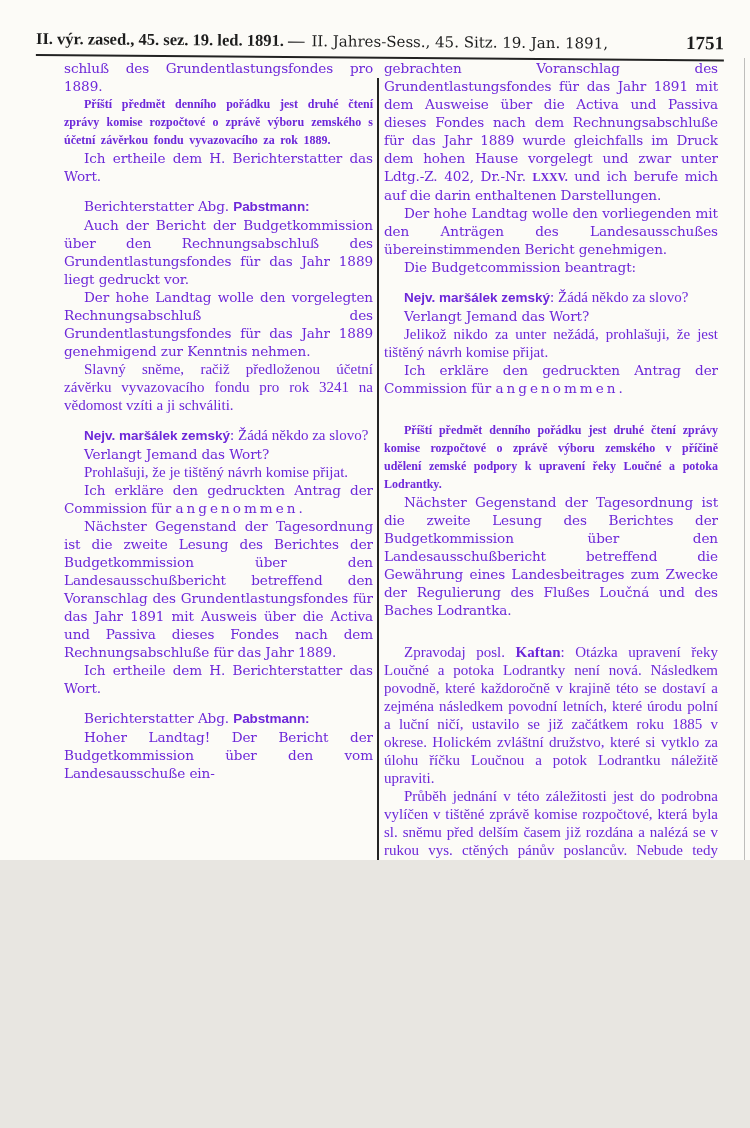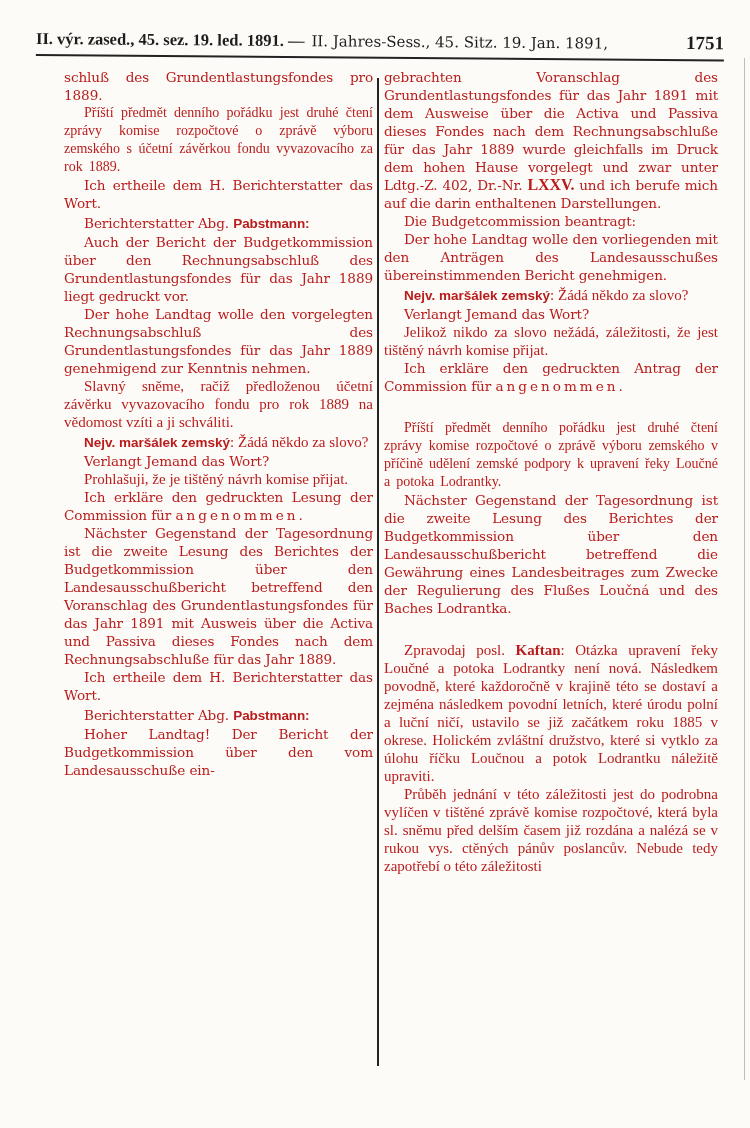--- a/index.html
+++ b/index.html
@@ -1,83 +1,83 @@
 <!DOCTYPE html>
 <html><head>
 <meta charset="utf-8">
 <title>Document</title>
 <style>
   html,body{margin:0;padding:0;}
   body{width:750px;height:1128px;overflow:hidden;background:#e8e6e1;}
-  .sheet{position:relative;width:750px;height:1128px;background:#fcfbf7;overflow:hidden;}
+  .sheet{position:relative;width:750px;height:860px;background:#fcfbf7;overflow:hidden;}
 
   
   .header{position:absolute;left:36px;top:27px;width:688px;display:flex;align-items:baseline;
           border-bottom:2px solid #222;padding-bottom:5px;transform:rotate(0.45deg);transform-origin:left center;
           white-space:nowrap;color:#1d1d1d;}
   .h-cs{font-family:"Liberation Serif",serif;font-weight:bold;font-size:16.5px;}
   .h-de{font-family:"DejaVu Serif",serif;font-size:15px;margin-left:7px;}
   .h-page{margin-left:auto;font-family:"Liberation Serif",serif;font-weight:bold;font-size:19px;}
 
   
-  .col{position:absolute;top:68px;color:#b91c1c;}
+  .col{position:absolute;top:59px;color:#6d28d9;}
   #col-left{left:64px;width:309px;}
   #col-right{left:384px;width:334px;}
   .divider{position:absolute;left:377px;top:78px;width:2px;height:988px;background:#242424;}
   .edge{position:absolute;left:744px;top:58px;width:1px;height:1022px;background:#8a8a8a;opacity:.55;}
 
   
   p{margin:0;text-align:justify;}
   p.indent{text-indent:20px;}
-  p.gap{margin-top:2px;}
+  p.gap{margin-top:12px;}
   p.gap2{margin-top:24px;}
   .frak{font-family:"DejaVu Serif",serif;font-size:13.6px;line-height:18px;letter-spacing:-0.1px;}
   .ant{font-family:"Liberation Serif",serif;font-size:15px;line-height:18px;}
-  .b-par{font-weight:normal;word-spacing:2.5px;font-size:14px;}
+  .b-par{font-weight:bold;word-spacing:2.5px;font-size:12px;}
   span.speaker{font-family:"Liberation Sans",sans-serif;font-weight:bold;font-size:13.5px;}
   span.bold{font-weight:bold;}
   span.spaced{letter-spacing:3px;}
-  span.lxxv{font-family:"Liberation Serif",serif;font-weight:bold;font-size:16px;}
+  span.lxxv{font-family:"Liberation Serif",serif;font-weight:bold;font-size:12px;}
 </style>
 </head>
 <body>
 
 <div class="sheet" style="background: rgb(252, 251, 247);">
 
   <div class="header">
     <span class="h-cs">II. výr. zased., 45. sez. 19. led. 1891. —</span>
     <span class="h-de">II. Jahres-Sess., 45. Sitz. 19. Jan. 1891,</span>
     <span class="h-page">1751</span>
   </div>
 
   <div class="col" id="col-left">
       <p class="frak"><span>schluß des Grundentlastungsfondes pro 1889.</span></p>
       <p class="ant b-par indent"><span>Příští předmět denního pořádku jest druhé čtení zprávy komise rozpočtové o zprávě výboru zemského s účetní závěrkou fondu vyvazovacího za rok 1889.</span></p>
       <p class="frak indent"><span>Ich ertheile dem H. Berichterstatter das Wort.</span></p>
       <p class="frak indent gap"><span>Berichterstatter Abg. </span><span class="speaker">Pabstmann:</span></p>
       <p class="frak indent"><span>Auch der Bericht der Budgetkommission über den Rechnungsabschluß des Grundentlastungsfondes für das Jahr 1889 liegt gedruckt vor.</span></p>
       <p class="frak indent"><span>Der hohe Landtag wolle den vorgelegten Rechnungsabschluß des Grundentlastungsfondes für das Jahr 1889 genehmigend zur Kenntnis nehmen.</span></p>
-      <p class="ant indent"><span>Slavný sněme, račiž předloženou účetní závěrku vyvazovacího fondu pro rok 1889 na vědomost vzíti a ji schváliti.</span></p>
+      <p class="ant indent"><span>Slavný sněme, račiž předloženou účetní závěrku vyvazovacího fondu pro rok 3241 na vědomost vzíti a ji schváliti.</span></p>
       <p class="ant indent gap"><span class="speaker">Nejv. maršálek zemský</span><span>:  Žádá někdo za slovo?</span></p>
       <p class="frak indent"><span>Verlangt Jemand das Wort?</span></p>
       <p class="ant indent"><span>Prohlašuji, že je tištěný návrh komise přijat.</span></p>
-      <p class="frak indent"><span>Ich erkläre den gedruckten Lesung der Commission für </span><span class="spaced">angenommen</span><span>.</span></p>
+      <p class="frak indent"><span>Ich erkläre den gedruckten Antrag der Commission für </span><span class="spaced">angenommen</span><span>.</span></p>
       <p class="frak indent"><span>Nächster Gegenstand der Tagesordnung ist die zweite Lesung des Berichtes der Budgetkommission über den Landesausschußbericht betreffend den Voranschlag des Grundentlastungsfondes für das Jahr 1891 mit Ausweis über die Activa und Passiva dieses Fondes nach dem Rechnungsabschluße für das Jahr 1889.</span></p>
       <p class="frak indent"><span>Ich ertheile dem H. Berichterstatter das Wort.</span></p>
       <p class="frak indent gap"><span>Berichterstatter Abg. </span><span class="speaker">Pabstmann:</span></p>
       <p class="frak indent"><span>Hoher Landtag! Der Bericht der Budgetkommission über den vom Landesausschuße ein-</span></p>
     </div>
   <div class="divider"></div>
   <div class="col" id="col-right">
       <p class="frak"><span>gebrachten Voranschlag des Grundentlastungsfondes für das Jahr 1891 mit dem Ausweise über die Activa und Passiva dieses Fondes nach dem Rechnungsabschluße für das Jahr 1889 wurde gleichfalls im Druck dem hohen Hause vorgelegt und zwar unter Ldtg.-Z. 402, Dr.-Nr. </span><span class="lxxv">LXXV.</span><span> und ich berufe mich auf die darin enthaltenen Darstellungen.</span></p>
+      <p class="frak indent"><span>Der hohe Landtag wolle den vorliegenden mit den Anträgen des Landesausschußes übereinstimmenden Bericht genehmigen.</span></p>
       <p class="frak indent"><span>Die Budgetcommission beantragt:</span></p>
-      <p class="frak indent"><span>Der hohe Landtag wolle den vorliegenden mit den Anträgen des Landesausschußes übereinstimmenden Bericht genehmigen.</span></p>
       <p class="ant indent gap"><span class="speaker">Nejv. maršálek zemský</span><span>:  Žádá někdo za slovo?</span></p>
       <p class="frak indent"><span>Verlangt Jemand das Wort?</span></p>
-      <p class="ant indent"><span>Jelikož nikdo za slovo nežádá, záležitosti, že jest tištěný návrh komise přijat.</span></p>
+      <p class="ant indent"><span>Jelikož nikdo za unter nežádá, prohlašuji, že jest tištěný návrh komise přijat.</span></p>
       <p class="frak indent"><span>Ich erkläre den gedruckten Antrag der </span><span>Commission für </span><span class="spaced">angenommen</span><span>.</span></p>
       <p class="ant b-par indent gap2"><span>Příští předmět denního pořádku jest druhé čtení zprávy komise rozpočtové o zprávě výboru zemského v příčině udělení zemské podpory k upravení řeky Loučné a potoka Lodrantky.</span></p>
       <p class="frak indent"><span>Nächster Gegenstand der Tagesordnung ist die zweite Lesung des Berichtes der Budgetkommission über den Landesausschußbericht betreffend die Gewährung eines Landesbeitrages zum Zwecke der Regulierung des Flußes Loučná und des Baches Lodrantka.</span></p>
       <p class="ant indent gap2"><span>Zpravodaj posl. </span><span class="bold">Kaftan</span><span>: Otázka upravení řeky Loučné a potoka Lodrantky není nová. Následkem povodně, které každoročně v krajině této se dostaví a zejména následkem povodní letních, které úrodu polní a luční ničí, ustavilo se již začátkem roku 1885 v okrese. Holickém zvláštní družstvo, které si vytklo za úlohu říčku Loučnou a potok Lodrantku náležitě upraviti.</span></p>
       <p class="ant indent"><span>Průběh jednání v této záležitosti jest do podrobna vylíčen v tištěné zprávě komise rozpočtové, která byla sl. sněmu před delším časem již rozdána a nalézá se v rukou vys. ctěných pánův poslancův. Nebude tedy zapotřebí o této záležitosti</span></p>
     </div>
   <div class="edge"></div>
 
 </div>
 

